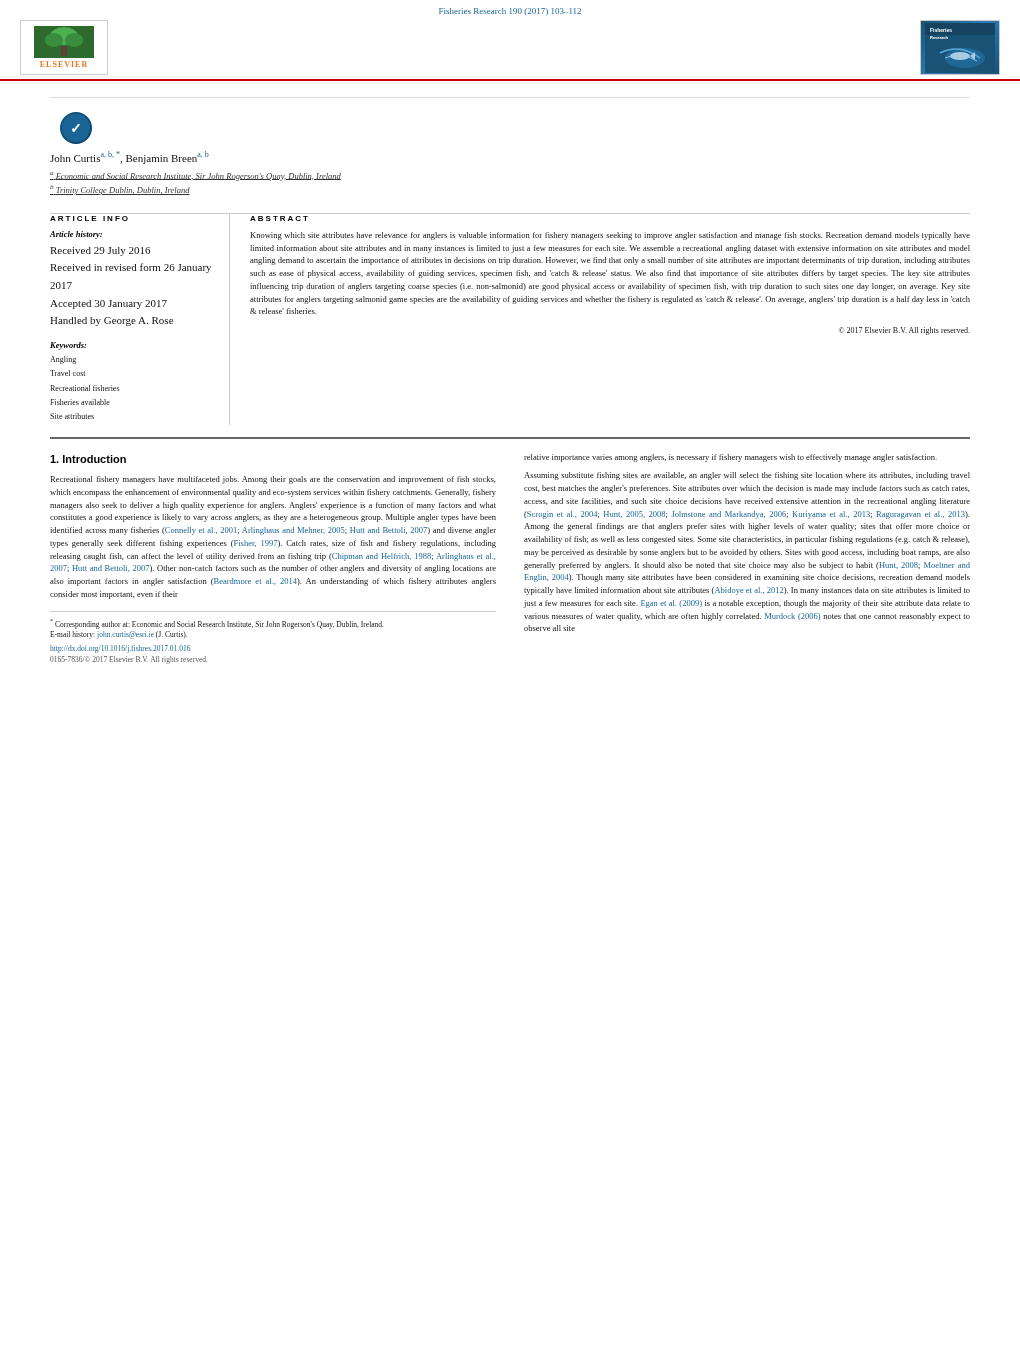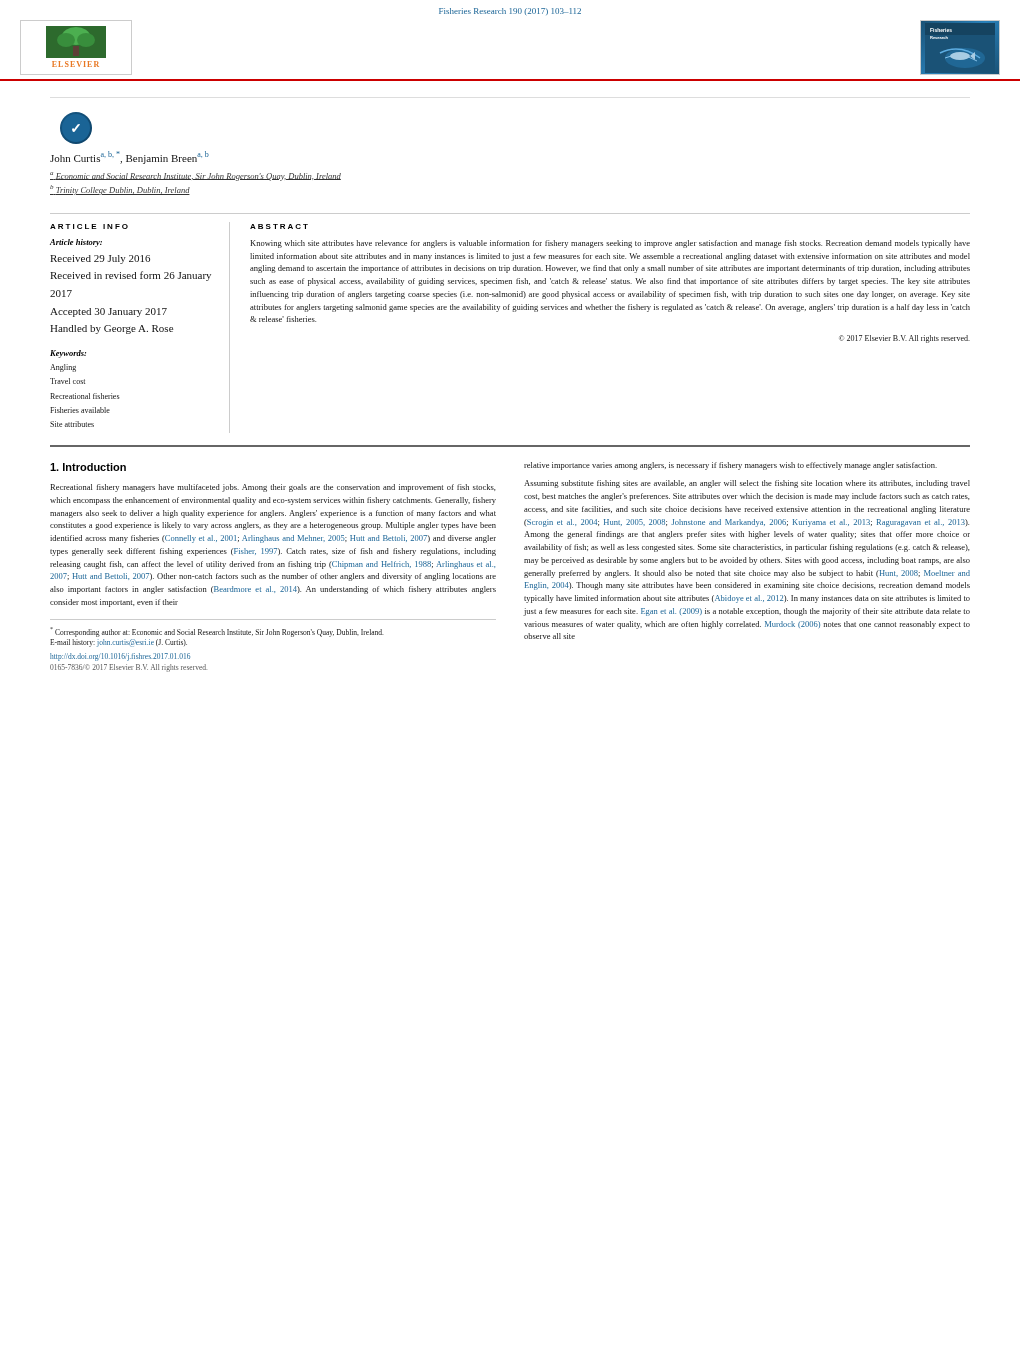--- a/index.html
+++ b/index.html
@@ -23,21 +23,21 @@
       font-size: 9px;
       color: #1a6496;
       margin-bottom: 4px;
     }
     .journal-top-row {
       display: flex;
       align-items: center;
       justify-content: space-between;
     }
     .elsevier-logo {
-      width: 112px;
+      width: 88px;
       height: 55px;
       display: flex;
       flex-direction: column;
       align-items: center;
       justify-content: center;
       border: 1px solid #ccc;
       padding: 2px;
     }
     .elsevier-logo-text {
       font-size: 8px;
@@ -152,21 +152,20 @@
       font-size: 7px;
       vertical-align: super;
     }
 
     
     .two-column {
       display: flex;
       gap: 20px;
       margin-top: 10px;
       border-top: 1px solid #ccc;
-      padding-top: 8px;
     }
     .article-info-col {
       width: 180px;
       flex-shrink: 0;
       border-right: 1px solid #ccc;
       padding-right: 14px;
       font-size: 8.5px;
     }
     .abstract-col {
       flex: 1;

